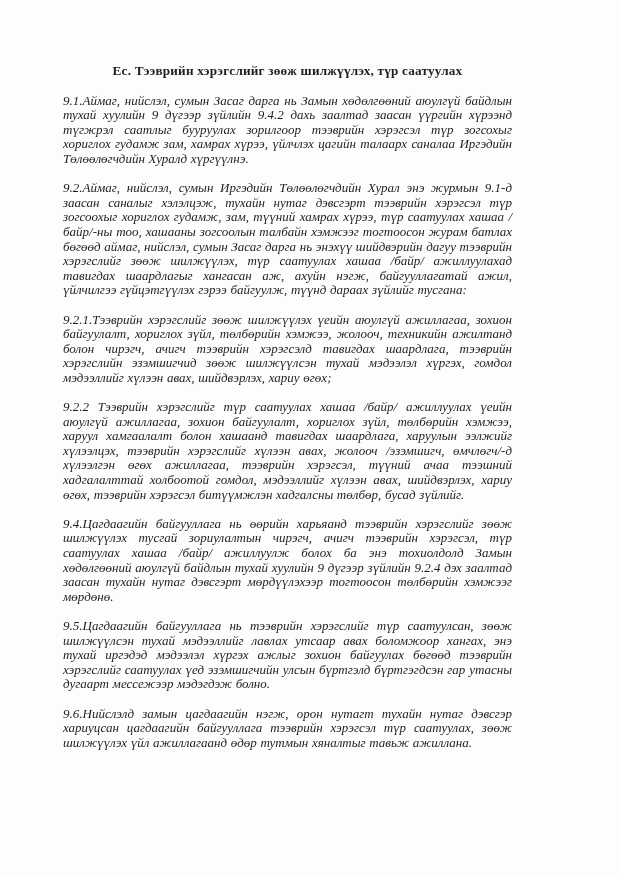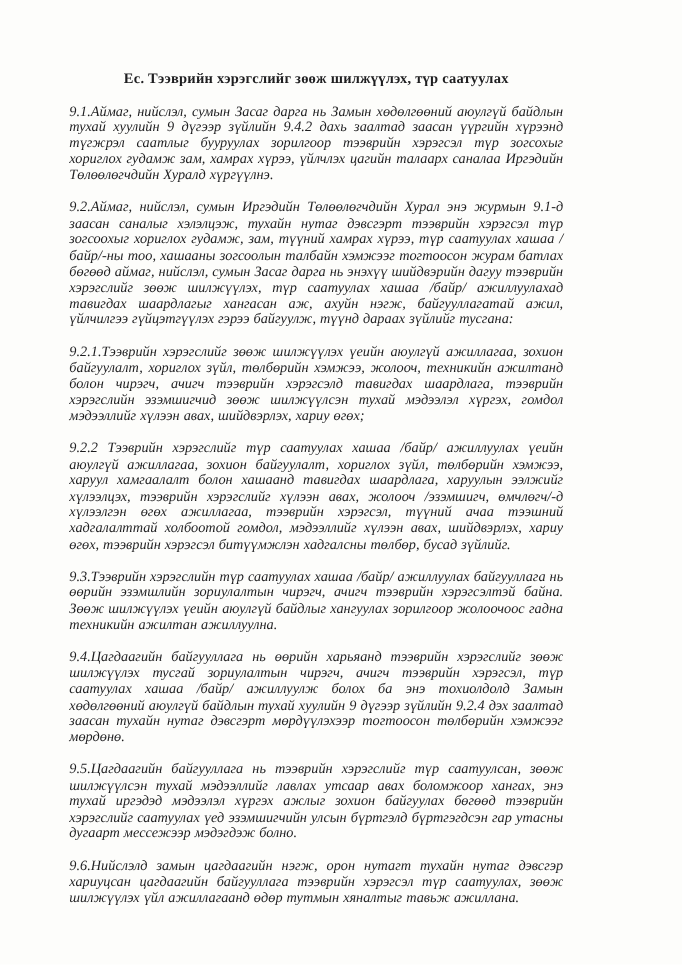--- a/index.html
+++ b/index.html
@@ -44,20 +44,19 @@
   <h1 class="doc-title">Ес. Тээврийн хэрэгслийг зөөж шилжүүлэх, түр саатуулах</h1>
 
   <p class="para">9.1.Аймаг, нийслэл, сумын Засаг дарга нь Замын хөдөлгөөний аюулгүй байдлын тухай хуулийн 9 дүгээр зүйлийн 9.4.2 дахь заалтад заасан үүргийн хүрээнд түгжрэл саатлыг бууруулах зорилгоор тээврийн хэрэгсэл түр зогсохыг хориглох гудамж зам, хамрах хүрээ, үйлчлэх цагийн талаарх саналаа Иргэдийн Төлөөлөгчдийн Хуралд хүргүүлнэ.</p>
 
   <p class="para">9.2.Аймаг, нийслэл, сумын Иргэдийн Төлөөлөгчдийн Хурал энэ журмын 9.1-д заасан саналыг хэлэлцэж, тухайн нутаг дэвсгэрт тээврийн хэрэгсэл түр зогсоохыг хориглох гудамж, зам, түүний хамрах хүрээ, түр саатуулах хашаа /байр/-ны тоо, хашааны зогсоолын талбайн хэмжээг тогтоосон журам батлах бөгөөд аймаг, нийслэл, сумын Засаг дарга нь энэхүү шийдвэрийн дагуу тээврийн хэрэгслийг зөөж шилжүүлэх, түр саатуулах хашаа /байр/ ажиллуулахад тавигдах шаардлагыг хангасан аж, ахуйн нэгж, байгууллагатай ажил, үйлчилгээ гүйцэтгүүлэх гэрээ байгуулж, түүнд дараах зүйлийг тусгана:</p>
 
   <p class="para">9.2.1.Тээврийн хэрэгслийг зөөж шилжүүлэх үеийн аюулгүй ажиллагаа, зохион байгуулалт, хориглох зүйл, төлбөрийн хэмжээ, жолооч, техникийн ажилтанд болон чирэгч, ачигч тээврийн хэрэгсэлд тавигдах шаардлага, тээврийн хэрэгслийн эзэмшигчид зөөж шилжүүлсэн тухай мэдээлэл хүргэх, гомдол мэдээллийг хүлээн авах, шийдвэрлэх, хариу өгөх;</p>
 
   <p class="para">9.2.2 Тээврийн хэрэгслийг түр саатуулах хашаа /байр/ ажиллуулах үеийн аюулгүй ажиллагаа, зохион байгуулалт, хориглох зүйл, төлбөрийн хэмжээ, харуул хамгаалалт болон хашаанд тавигдах шаардлага, харуулын ээлжийг хүлээлцэх, тээврийн хэрэгслийг хүлээн авах, жолооч /эзэмшигч, өмчлөгч/-д хүлээлгэн өгөх ажиллагаа, тээврийн хэрэгсэл, түүний ачаа тээшний хадгалалттай холбоотой гомдол, мэдээллийг хүлээн авах, шийдвэрлэх, хариу өгөх, тээврийн хэрэгсэл битүүмжлэн хадгалсны төлбөр, бусад зүйлийг.</p>
 
-  <p class="para">9.3.Тээврийн хэрэгслийн түр саатуулах хашаа /байр/ ажиллуулах байгууллага нь өөрийн эзэмшлийн зориулалтын чирэгч, ачигч тээврийн хэрэгсэлтэй байна. Зөөж шилжүүлэх үеийн аюулгүй байдлыг хангуулах зорилгоор жолоочоос гадна техникийн ажилтан ажиллуулна.</p>
 
   <p class="para">9.4.Цагдаагийн байгууллага нь өөрийн харьяанд тээврийн хэрэгслийг зөөж шилжүүлэх тусгай зориулалтын чирэгч, ачигч тээврийн хэрэгсэл, түр саатуулах хашаа /байр/ ажиллуулж болох ба энэ тохиолдолд Замын хөдөлгөөний аюулгүй байдлын тухай хуулийн 9 дүгээр зүйлийн 9.2.4 дэх заалтад заасан тухайн нутаг дэвсгэрт мөрдүүлэхээр тогтоосон төлбөрийн хэмжээг мөрдөнө.</p>
 
   <p class="para">9.5.Цагдаагийн байгууллага нь тээврийн хэрэгслийг түр саатуулсан, зөөж шилжүүлсэн тухай мэдээллийг лавлах утсаар авах боломжоор хангах, энэ тухай иргэдэд мэдээлэл хүргэх ажлыг зохион байгуулах бөгөөд тээврийн хэрэгслийг саатуулах үед эзэмшигчийн улсын бүртгэлд бүртгэгдсэн гар утасны дугаарт мессежээр мэдэгдэж болно.</p>
 
   <p class="para">9.6.Нийслэлд замын цагдаагийн нэгж, орон нутагт тухайн нутаг дэвсгэр хариуцсан цагдаагийн байгууллага тээврийн хэрэгсэл түр саатуулах, зөөж шилжүүлэх үйл ажиллагаанд өдөр тутмын хяналтыг тавьж ажиллана.</p>
 </div>
 
 </body></html>

